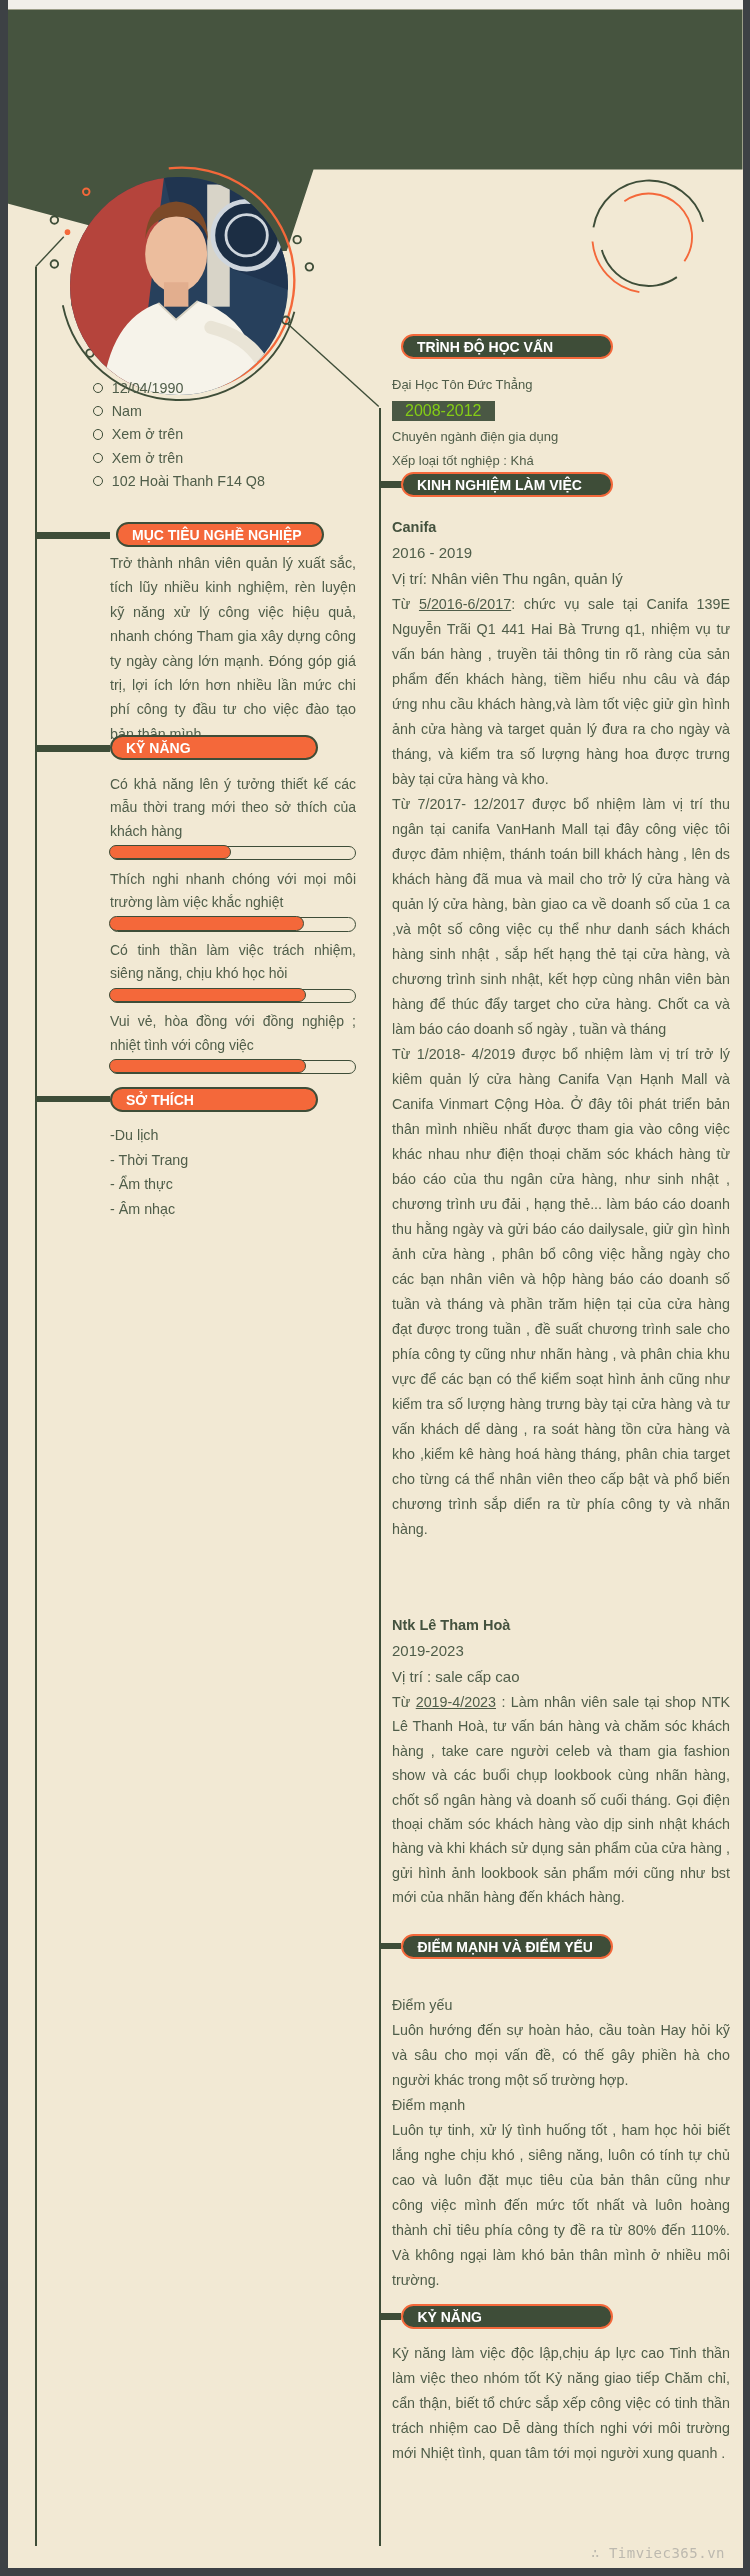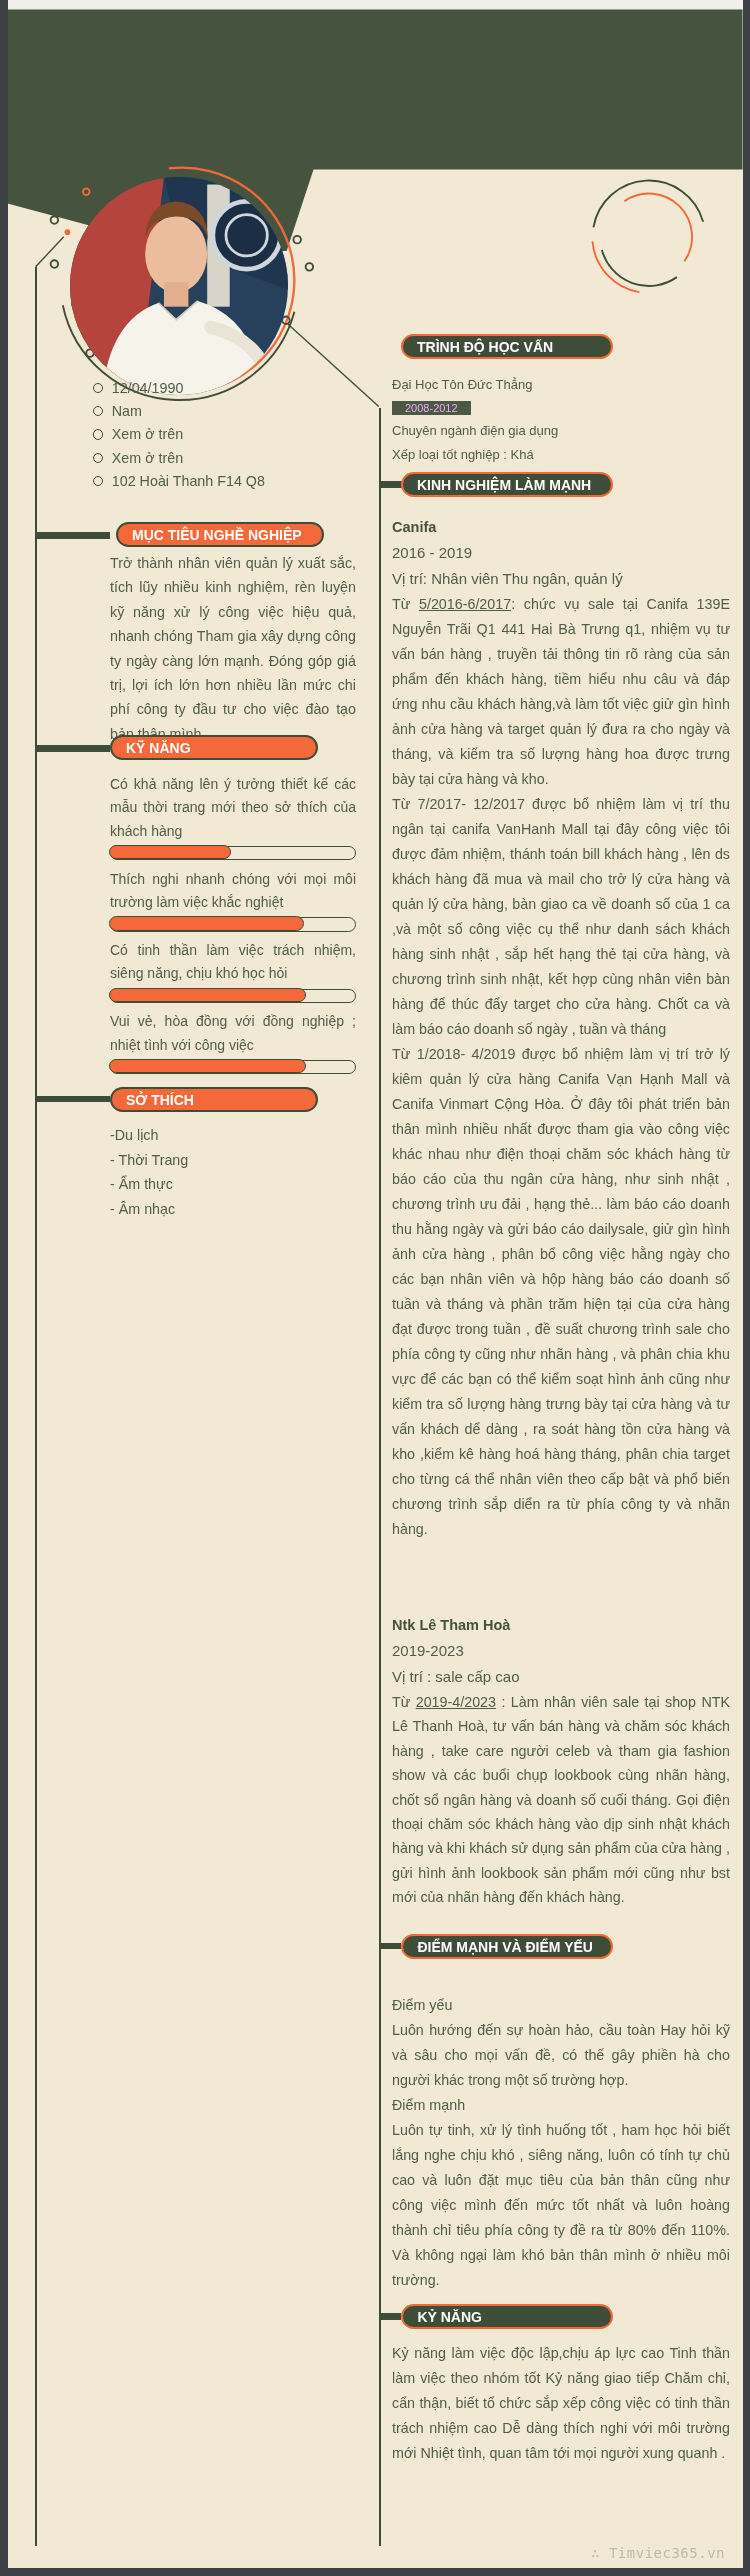--- a/index.html
+++ b/index.html
@@ -41,21 +41,21 @@
   .slabel{margin:0;font-size:14px;line-height:23.4px;text-align:justify;}
   .sbar{position:relative;height:12.2px;border:1.9px solid #3E4D38;border-radius:8.4px;margin:2.8px 0 7.5px 0;}
   .sfill{position:absolute;left:-1.9px;top:-1.9px;height:12.2px;border:1.9px solid #3E4D38;border-radius:8.4px;background:#F4683A;}
   .badge.inflow{position:relative;margin-top:13px;}
   .badge.inflow::before{content:"";position:absolute;left:-77px;top:6.6px;width:75px;height:6.6px;background:#3E4D38;}
   .hobbies{margin-top:11.3px;}
   .hobbies .htxt{font-size:14.3px;line-height:24.4px;}
   
   .edu{position:absolute;left:392px;top:373px;width:338px;z-index:6;}
   .edu p{margin:0;font-size:13px;line-height:24.4px;}
-  .period-badge{display:inline-block;background:#4A5844;color:#f0abfc;font-size:11px;padding:0.9px 13px;margin:3.8px 0;}
+  .period-badge{display:inline-block;background:#4A5844;color:#84cc16;font-size:16px;padding:0.9px 13px;margin:3.8px 0;}
   .rightflow{position:absolute;left:392px;top:514px;width:338px;z-index:6;}
   .rightflow h3{margin:0;font-size:14.5px;line-height:26px;color:#44523E;}
   .rightflow .meta{margin:0;font-size:15px;line-height:26px;}
   .para{margin:0;font-size:14.3px;line-height:25px;text-align:justify;}
   .para.tight{line-height:24.4px;}
   .uline{text-decoration:underline;}
   .badge.green.rflow{position:relative;margin:24.4px 0 0 9.4px;}
   .badge.green.rflow::before{content:"";position:absolute;left:-24.4px;top:6.6px;width:21.6px;height:6.6px;background:#3E4D38;}
   .gap-lg{margin-bottom:70px;}
   .swblock{margin-top:34px;}
@@ -186,21 +186,21 @@
   </div>
 
   <div class="badge green abs" style="left:401px;top:334px;">TRÌNH ĐỘ HỌC VẤN</div>
   <div class="edu">
     <p>Đại Học Tôn Đức Thẳng</p>
     <div class="period-badge">2008-2012</div>
     <p>Chuyên ngành điện gia dụng</p>
     <p>Xếp loại tốt nghiệp : Khá</p>
   </div>
 
-  <div class="badge green abs" style="left:401px;top:472px;">KINH NGHIỆM LÀM MẠNH</div>
+  <div class="badge green abs" style="left:401px;top:472px;">KINH NGHIỆM LÀM VIỆC</div>
   <div class="stub" style="left:380px;top:481px;width:21.6px;"></div>
 
   <div class="rightflow">
 
     <div class="job gap-lg">
       <h3>Canifa</h3>
       <p class="meta">2016 - 2019</p>
       <p class="meta">Vị trí: Nhân viên Thu ngân, quản lý</p>
       <p class="para"><span>Từ </span><span class="uline">5/2016-6/2017</span><span>: chức vụ sale tại Canifa 139E Nguyễn Trãi Q1 441 Hai Bà Trưng q1, nhiệm vụ tư vấn bán hàng , truyền tải thông tin rõ ràng của sản phẩm đến khách hàng, tiềm hiểu nhu câu và đáp ứng nhu cầu khách hàng,và làm tốt việc giử gìn hình ảnh cửa hàng và target quản lý đưa ra cho ngày và tháng, và kiểm tra số lượng hàng hoa được trưng bày tại cửa hàng và kho.</span></p>
       <p class="para">Từ 7/2017- 12/2017 được bổ nhiệm làm vị trí thu ngân tại canifa VanHanh Mall tại đây công việc tôi được đảm nhiệm, thánh toán bill khách hàng , lên ds khách hàng đã mua và mail cho trở lý cửa hàng và quản lý cửa hàng, bàn giao ca về doanh số của 1 ca ,và một số công việc cụ thể như danh sách khách hàng sinh nhật , sắp hết hạng thẻ tại cửa hàng, và chương trình sinh nhật, kết hợp cùng nhân viên bàn hàng để thúc đẩy target cho cửa hàng. Chốt ca và làm báo cáo doanh số ngày , tuần và tháng</p>

